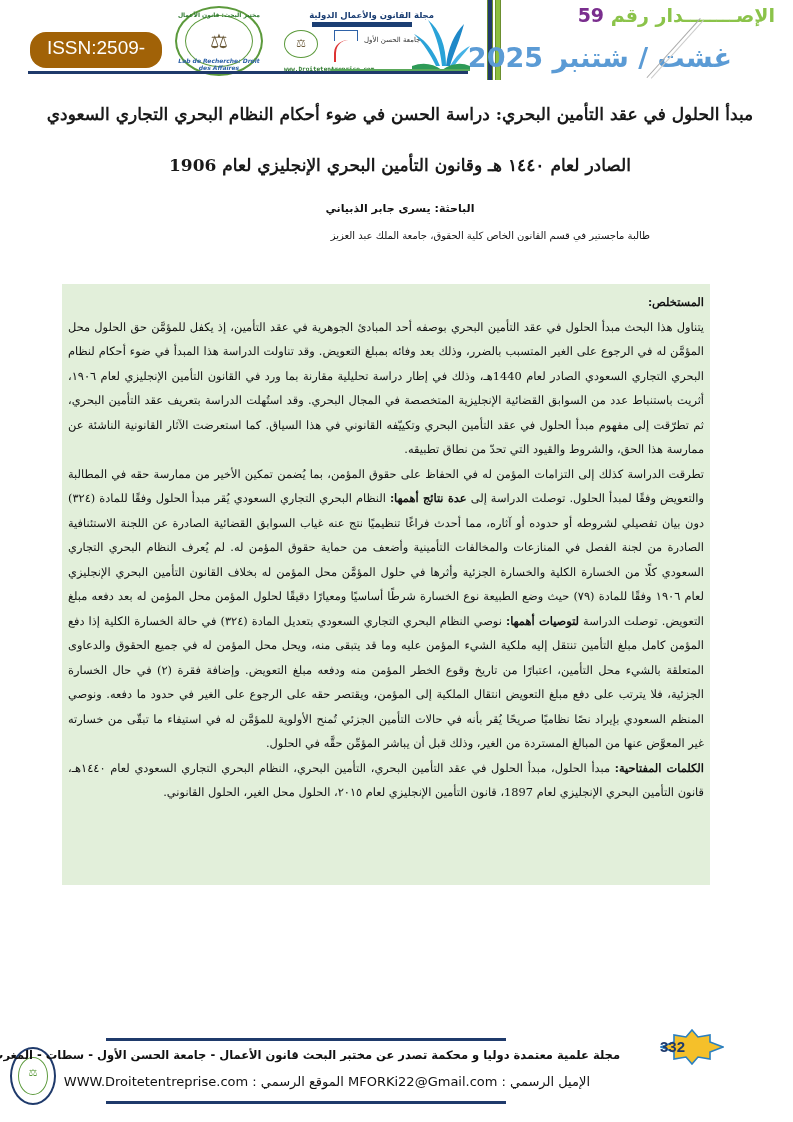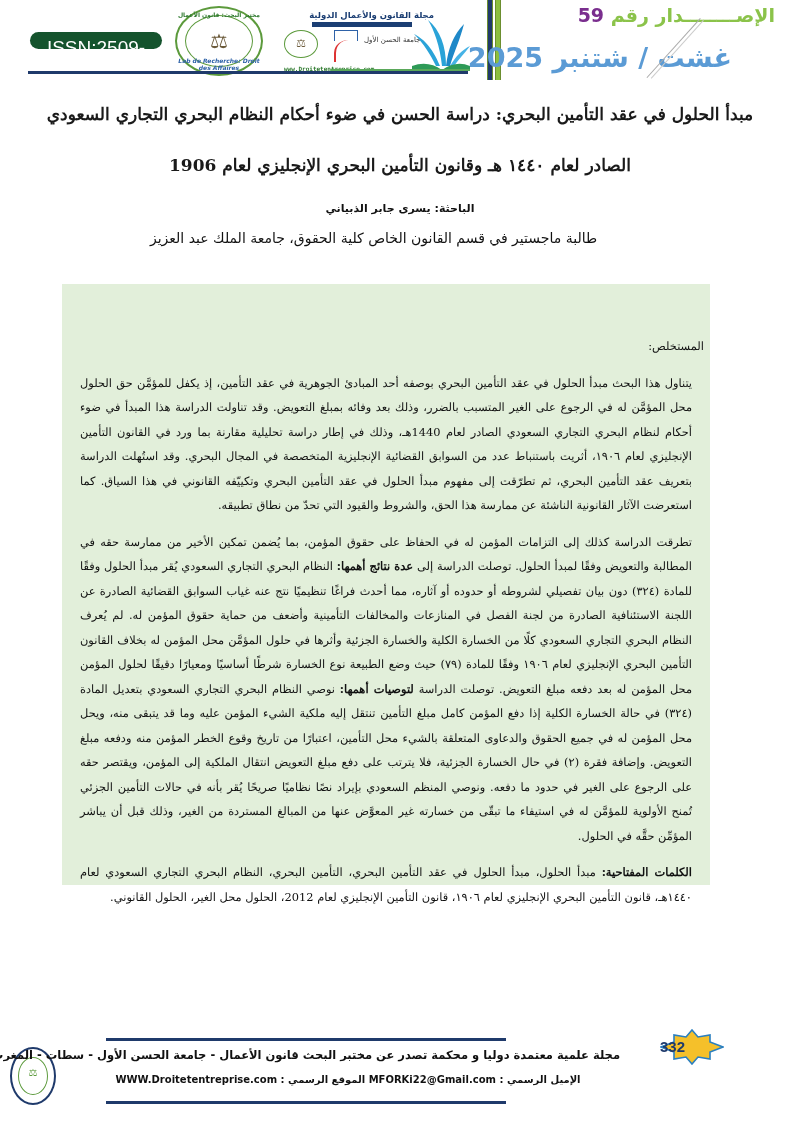--- a/index.html
+++ b/index.html
@@ -1,20 +1,20 @@
 <!DOCTYPE html>
 <html><head>
 <meta charset="utf-8">
 <style>
   html, body { margin:0; padding:0; }
   body { width:793px; height:1122px; background:#ffffff; position:relative; overflow:hidden;
          font-family:"DejaVu Sans", sans-serif; color:#111; }
 
   
-  .issn { position:absolute; left:30px; top:32px; width:132px; height:17px; background:#14532d;
+  .issn { position:absolute; left:30px; top:32px; width:132px; height:36px; background:#a16207;
           border-radius:16px; color:#fff; font-family:"Liberation Sans", sans-serif; font-size:19px;
           line-height:32px; text-align:center; }
   .lab-logo { position:absolute; left:175px; top:6px; width:88px; height:70px; border-radius:50%;
               border:2px solid #5c9a3c; box-sizing:border-box; background:#fff; }
   .lab-logo .ring { position:absolute; left:8px; top:7px; right:8px; bottom:7px; border-radius:50%; border:1px solid #5c9a3c; }
   .lab-logo .scales { position:absolute; left:50%; top:50%; transform:translate(-50%,-50%); font-size:20px; color:#6b5a3a; font-family:"DejaVu Sans", sans-serif; }
   .lab-logo .arc { position:absolute; left:0; right:0; text-align:center; font-size:6px; color:#2f7a2f; font-weight:bold; }
   .lab-logo .arc.top { top:3px; }
   .lab-logo .arc.bot { bottom:3px; color:#2e62a8; font-style:italic; }
 
@@ -41,36 +41,36 @@
   .diag { position:absolute; left:700px; top:18px; width:1px; height:80px; background:#aaa; transform:rotate(42deg); transform-origin:top left; }
   .diag2 { position:absolute; left:703px; top:20px; width:1px; height:78px; background:#ccc; transform:rotate(42deg); transform-origin:top left; }
 
   
   .title { position:absolute; left:40px; width:720px; text-align:center; direction:rtl; font-size:17px;
            font-weight:bold; color:#1a1a1a; font-family:"DejaVu Serif", serif; }
   .title.l1 { top:104px; }
   .title.l2 { top:155px; }
 
   .author { position:absolute; left:200px; width:400px; top:202px; text-align:center; direction:rtl; font-size:11px; font-weight:bold; font-family:"DejaVu Sans", sans-serif; }
-  .affil { position:absolute; left:150px; width:500px; top:230px; text-align:left; direction:rtl; font-size:14px; font-family:"DejaVu Sans", sans-serif; }
+  .affil { position:absolute; left:150px; width:500px; top:230px; text-align:right; direction:rtl; font-size:10px; font-family:"DejaVu Sans", sans-serif; }
 
   
   .abstract { position:absolute; left:62px; top:284px; width:648px; height:601px; background:#e2efda; box-sizing:border-box;
               padding:6px 6px 0 6px; direction:rtl; text-align:justify; font-family:"DejaVu Serif", serif; font-size:11.4px; line-height:24.5px; color:#111; }
-  .abstract .label { font-weight:normal;margin-top:44px; }
-  .abstract p { margin:12px; }
+  .abstract .label { font-weight:bold; }
+  .abstract p { margin:0; }
   .abstract .kw-label { font-weight:bold; }
   .abstract b { font-weight:bold; }
 
   
   .footer-rule { position:absolute; left:106px; width:400px; height:3px; background:#1f3a6b; }
   .footer-rule.top { top:1038px; }
   .footer-rule.bot { top:1101px; }
   .footer-l1 { position:absolute; left:106px; width:514px; top:1048px; direction:rtl; text-align:right; font-size:11.5px; font-weight:bold; white-space:nowrap; font-family:"DejaVu Sans", sans-serif; }
-  .footer-l2 { position:absolute; left:106px; width:484px; top:1074px; direction:rtl; text-align:center; font-size:10px; font-weight:bold; white-space:nowrap; font-family:"DejaVu Sans", sans-serif; }
+  .footer-l2 { position:absolute; left:106px; width:484px; top:1074px; direction:rtl; text-align:center; font-size:13px; font-weight:normal; white-space:nowrap; font-family:"DejaVu Sans", sans-serif; }
   .page-badge { position:absolute; left:660px; top:1029px; width:64px; height:36px; }
   .page-badge span { position:absolute; left:0; top:0; width:64px; height:36px; line-height:36px; text-align:left; font-weight:bold;
                      font-size:15px; color:#1f3a6b; font-family:"Liberation Sans", sans-serif; }
   .editor-seal { position:absolute; left:10px; top:1047px; width:46px; height:58px; border-radius:50%; border:2px solid #1f3a6b; box-sizing:border-box; background:#fff; }
   .editor-seal .inner { position:absolute; left:6px; top:8px; right:6px; bottom:8px; border-radius:50%; border:1px solid #5c9a3c; }
   .editor-seal .mark { position:absolute; left:0; right:0; top:18px; text-align:center; font-size:10px; color:#5c9a3c; }
 </style>
 </head>
 <body>
 
@@ -115,21 +115,21 @@
 
 <div class="title l1">مبدأ الحلول في عقد التأمين البحري: دراسة الحسن في ضوء أحكام النظام البحري التجاري السعودي</div>
 <div class="title l2">الصادر لعام ١٤٤٠ هـ وقانون التأمين البحري الإنجليزي لعام 1906</div>
 <div class="author">الباحثة: يسرى جابر الذبياني</div>
 <div class="affil">طالبة ماجستير في قسم القانون الخاص كلية الحقوق، جامعة الملك عبد العزيز</div>
 
 <div class="abstract">
   <div class="label">المستخلص:</div>
   <p>يتناول هذا البحث مبدأ الحلول في عقد التأمين البحري بوصفه أحد المبادئ الجوهرية في عقد التأمين، إذ يكفل للمؤمَّن حق الحلول محل المؤمَّن له في الرجوع على الغير المتسبب بالضرر، وذلك بعد وفائه بمبلغ التعويض. وقد تناولت الدراسة هذا المبدأ في ضوء أحكام لنظام البحري التجاري السعودي الصادر لعام 1440هـ، وذلك في إطار دراسة تحليلية مقارنة بما ورد في القانون التأمين الإنجليزي لعام ١٩٠٦، أثريت باستنباط عدد من السوابق القضائية الإنجليزية المتخصصة في المجال البحري. وقد استُهلت الدراسة بتعريف عقد التأمين البحري، ثم تطرّقت إلى مفهوم مبدأ الحلول في عقد التأمين البحري وتكييّفه القانوني في هذا السياق. كما استعرضت الآثار القانونية الناشئة عن ممارسة هذا الحق، والشروط والقيود التي تحدّ من نطاق تطبيقه.</p>
   <p><span>تطرقت الدراسة كذلك إلى التزامات المؤمن له في الحفاظ على حقوق المؤمن، بما يُضمن تمكين الأخير من ممارسة حقه في المطالبة والتعويض وفقًا لمبدأ الحلول. توصلت الدراسة إلى </span><b>عدة نتائج أهمها:</b><span> النظام البحري التجاري السعودي يُقر مبدأ الحلول وفقًا للمادة (٣٢٤) دون بيان تفصيلي لشروطه أو حدوده أو آثاره، مما أحدث فراغًا تنظيميًا نتج عنه غياب السوابق القضائية الصادرة عن اللجنة الاستئنافية الصادرة من لجنة الفصل في المنازعات والمخالفات التأمينية وأضعف من حماية حقوق المؤمن له. لم يُعرف النظام البحري التجاري السعودي كلًا من الخسارة الكلية والخسارة الجزئية وأثرها في حلول المؤمَّن محل المؤمن له بخلاف القانون التأمين البحري الإنجليزي لعام ١٩٠٦ وفقًا للمادة (٧٩) حيث وضع الطبيعة نوع الخسارة شرطًا أساسيًا ومعيارًا دقيقًا لحلول المؤمن محل المؤمن له بعد دفعه مبلغ التعويض. توصلت الدراسة </span><b>لتوصيات أهمها:</b><span> نوصي النظام البحري التجاري السعودي بتعديل المادة (٣٢٤) في حالة الخسارة الكلية إذا دفع المؤمن كامل مبلغ التأمين تنتقل إليه ملكية الشيء المؤمن عليه وما قد يتبقى منه، ويحل محل المؤمن له في جميع الحقوق والدعاوى المتعلقة بالشيء محل التأمين، اعتبارًا من تاريخ وقوع الخطر المؤمن منه ودفعه مبلغ التعويض. وإضافة فقرة (٢) في حال الخسارة الجزئية، فلا يترتب على دفع مبلغ التعويض انتقال الملكية إلى المؤمن، ويقتصر حقه على الرجوع على الغير في حدود ما دفعه. ونوصي المنظم السعودي بإيراد نصًا نظاميًا صريحًا يُقر بأنه في حالات التأمين الجزئي تُمنح الأولوية للمؤمَّن له في استيفاء ما تبقّى من خسارته غير المعوَّض عنها من المبالغ المستردة من الغير، وذلك قبل أن يباشر المؤمِّن حقَّه في الحلول.</span></p>
-  <p><span class="kw-label">الكلمات المفتاحية:</span> <span>مبدأ الحلول، مبدأ الحلول في عقد التأمين البحري، التأمين البحري، النظام البحري التجاري السعودي لعام ١٤٤٠هـ، قانون التأمين البحري الإنجليزي لعام ١٩٠٦، قانون التأمين الإنجليزي لعام 2012، الحلول محل الغير، الحلول القانوني.</span></p>
+  <p><span class="kw-label">الكلمات المفتاحية:</span> <span>مبدأ الحلول، مبدأ الحلول في عقد التأمين البحري، التأمين البحري، النظام البحري التجاري السعودي لعام ١٤٤٠هـ، قانون التأمين البحري الإنجليزي لعام 1897، قانون التأمين الإنجليزي لعام ٢٠١٥، الحلول محل الغير، الحلول القانوني.</span></p>
 </div>
 
 <div class="editor-seal">
   <div class="inner"></div>
   <div class="mark">⚖</div>
 </div>
 <div class="footer-rule top"></div>
 <div class="footer-l1">مجلة علمية معتمدة  دوليا و محكمة تصدر عن مختبر البحث قانون الأعمال - جامعة الحسن الأول - سطات - المغرب</div>
 <div class="footer-l2">الإميل الرسمي :  MFORKi22@Gmail.com الموقع الرسمي : WWW.Droitetentreprise.com</div>
 <div class="footer-rule bot"></div>

